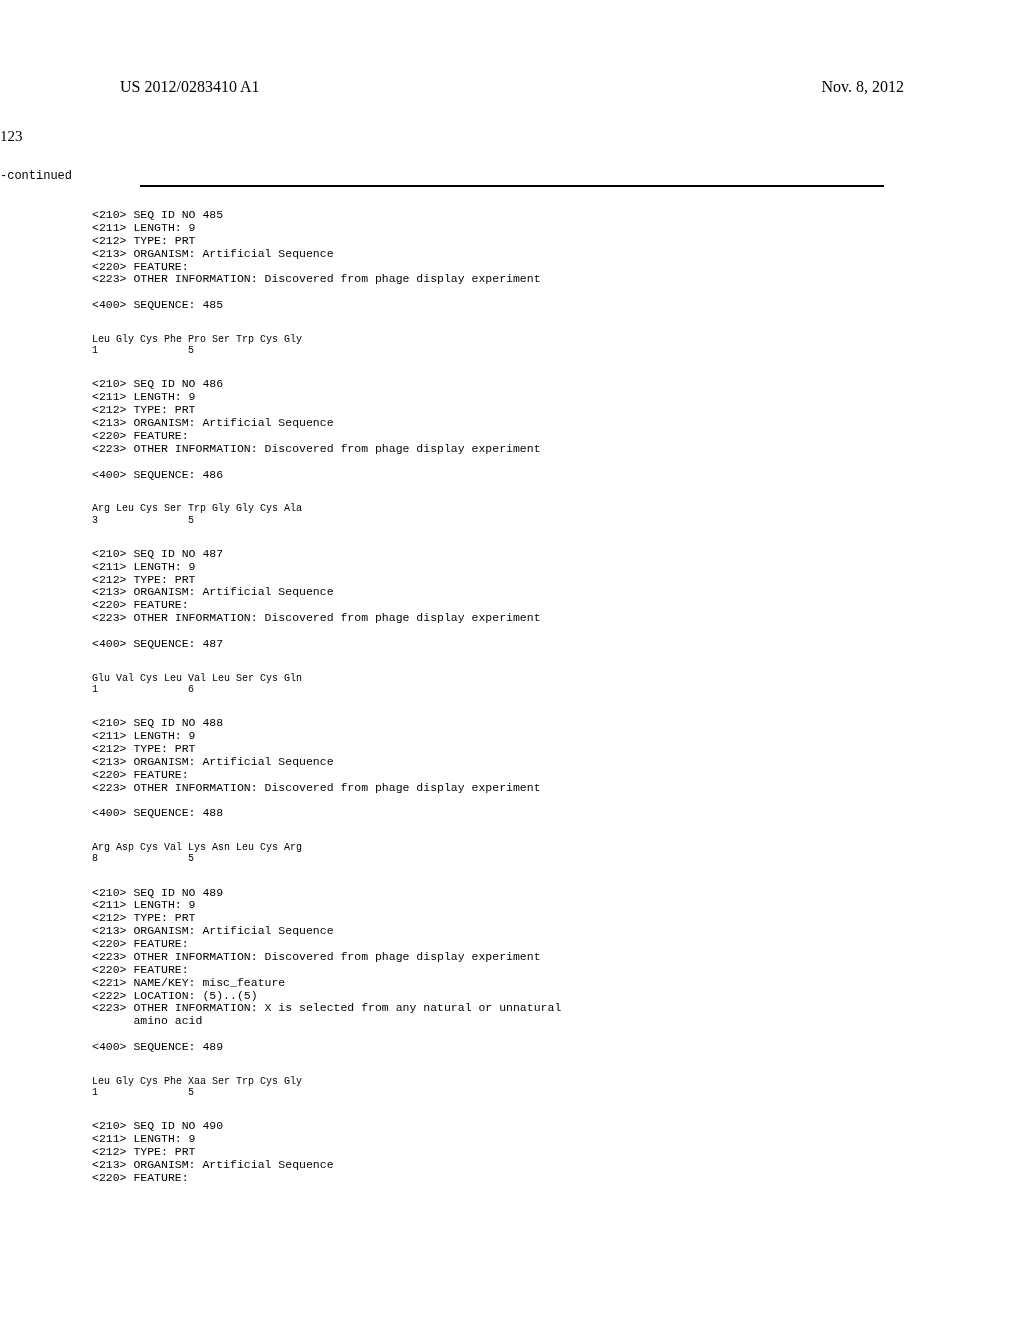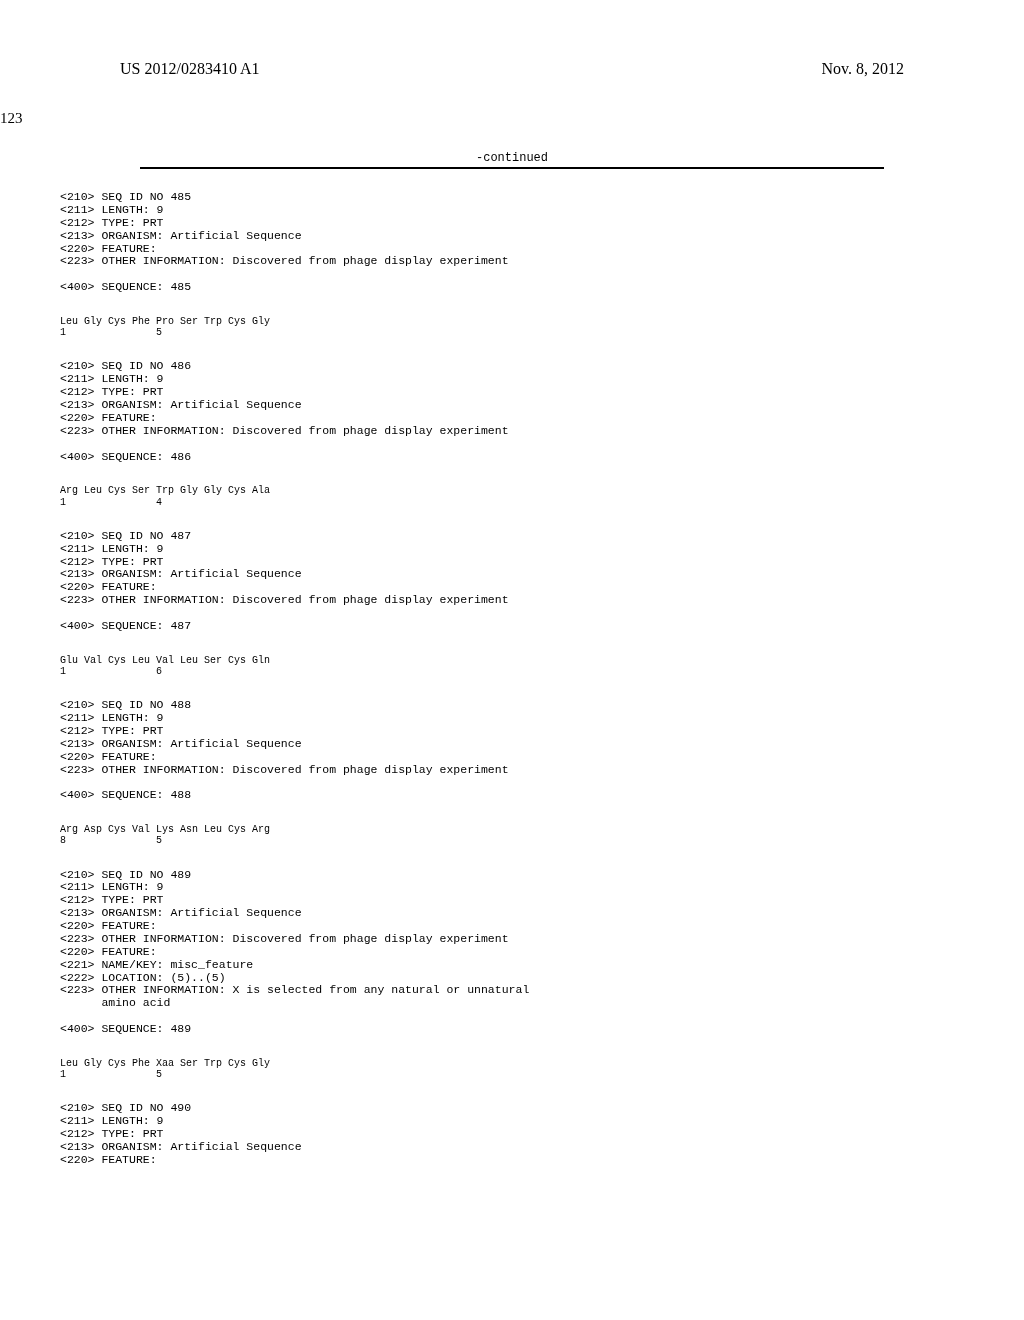--- a/index.html
+++ b/index.html
@@ -7,43 +7,42 @@
       padding: 0;
       font-family: "Times New Roman", Times, serif;
       background: white;
       width: 1024px;
       height: 1320px;
       position: relative;
     }
     .header {
       display: flex;
       justify-content: space-between;
-      padding: 60px 120px 0 120px;
+      padding: 78px 120px 0 120px;
       font-size: 16px;
     }
     .pub-number {
       font-size: 16px;
     }
     .pub-date {
       font-size: 16px;
     }
     .page-number {
       text-align: left;
       font-size: 15px;
       margin-top: 32px;
       margin-bottom: 24px;
     }
     .continued {
-      text-align: center;
       font-family: "Courier New", Courier, monospace;
       font-size: 12px;
       margin-bottom: 2px;
     }
     .seq-container {
-      padding: 0 60px;
+      padding: 0 92px;
     }
     .hr-line {
       border: none;
       border-top: 2px solid #000;
       margin: 0 140px 22px 140px;
     }
     .seq-block {
       font-family: "Courier New", Courier, monospace;
       font-size: 11.5px;
       line-height: 1.12;
@@ -85,21 +84,21 @@
 
   <div class="seq-block">&lt;210&gt; SEQ ID NO 486
 &lt;211&gt; LENGTH: 9
 &lt;212&gt; TYPE: PRT
 &lt;213&gt; ORGANISM: Artificial Sequence
 &lt;220&gt; FEATURE:
 &lt;223&gt; OTHER INFORMATION: Discovered from phage display experiment
 
 &lt;400&gt; SEQUENCE: 486</div>
   <div class="seq-sequence">Arg Leu Cys Ser Trp Gly Gly Cys Ala
-1               4</div>
+3               5</div>
 
   <div class="seq-block">&lt;210&gt; SEQ ID NO 487
 &lt;211&gt; LENGTH: 9
 &lt;212&gt; TYPE: PRT
 &lt;213&gt; ORGANISM: Artificial Sequence
 &lt;220&gt; FEATURE:
 &lt;223&gt; OTHER INFORMATION: Discovered from phage display experiment
 
 &lt;400&gt; SEQUENCE: 487</div>
   <div class="seq-sequence">Glu Val Cys Leu Val Leu Ser Cys Gln

